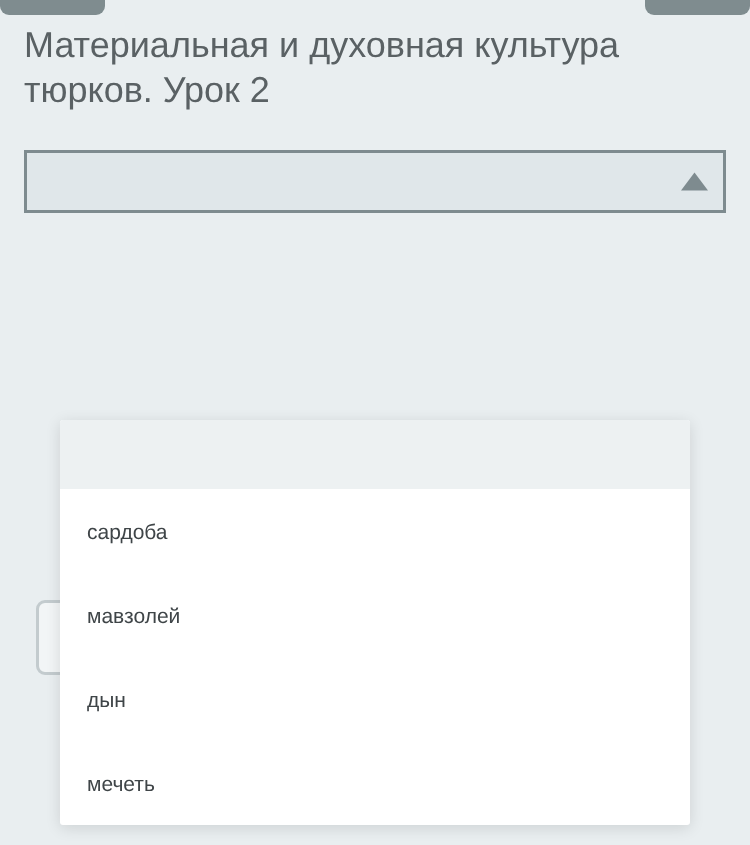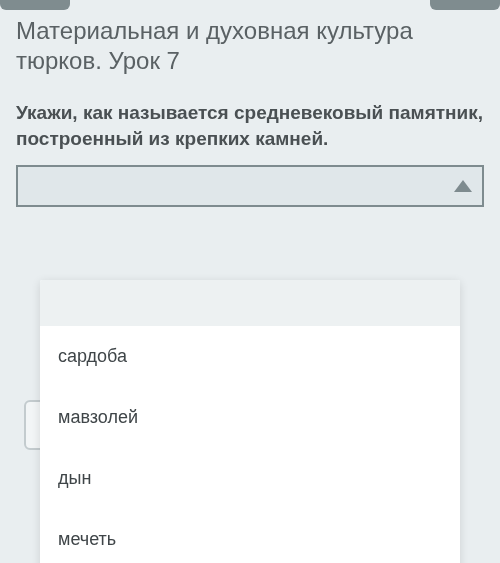--- a/index.html
+++ b/index.html
@@ -69,21 +69,21 @@
     box-shadow: 0 2px 10px rgba(0,0,0,0.12);
     z-index: 5;
   }
   .dropdown-header {
     height: 46px;
     background: #edf1f2;
     border-radius: 2px 2px 0 0;
   }
   .dropdown-item {
     padding: 20px 18px;
-    font-size: 18px;
+    font-size: 14px;
     color: #3f4548;
     cursor: pointer;
   }
   .behind-btn {
     position: absolute;
     left: 24px;
     top: 400px;
     width: 50px;
     height: 50px;
     border: 2px solid #c3cbce;
@@ -95,23 +95,22 @@
 </head>
 <body>
 
 <div class="page">
 
   <div class="top-tabs">
     <div class="tab-stub"></div>
     <div class="tab-stub"></div>
   </div>
 
-  <h1 class="lesson-title">Материальная и духовная культура тюрков. Урок 7</h1>
+  <h1 class="lesson-title">Материальная и духовная культура тюрков. Урок 2</h1>
 
-  <p class="question">Укажи, как называется средневековый памятник, построенный из крепких камней.</p>
 
   <div class="select-box">
     <span></span>
     <span class="caret-up"></span>
   </div>
 
   <div class="behind-btn"></div>
 
   <div class="dropdown">
     <div class="dropdown-header"></div>

